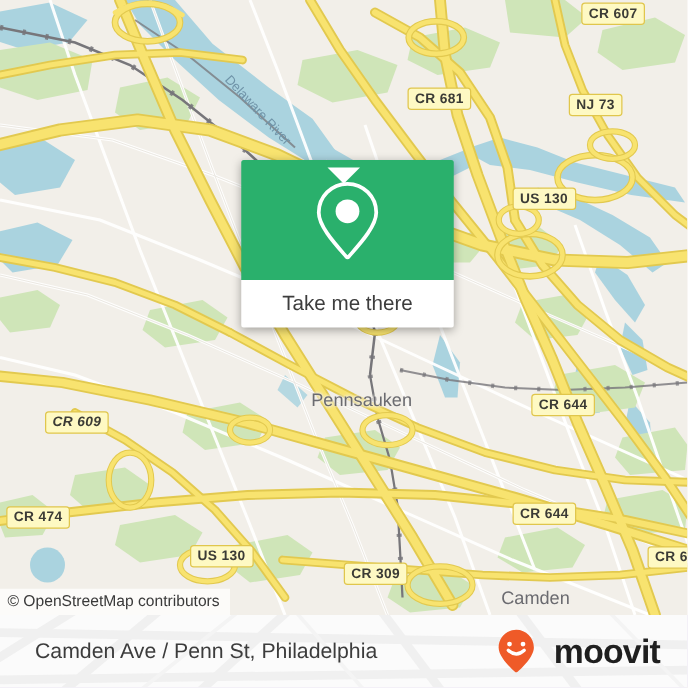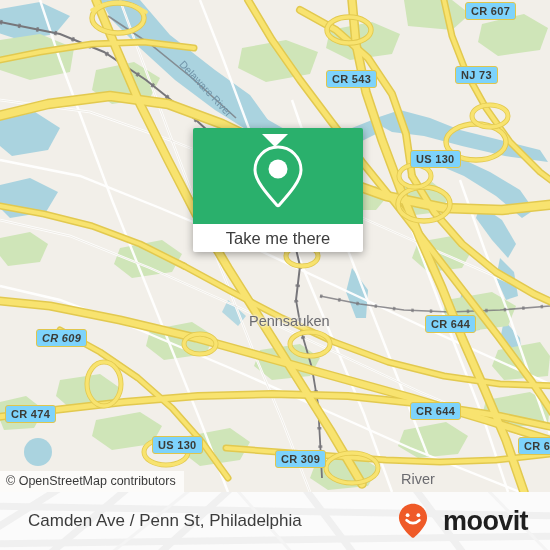--- a/index.html
+++ b/index.html
@@ -7,21 +7,21 @@
        font-family:"Liberation Sans","DejaVu Sans",sans-serif;}
 
   #app{position:relative;width:550px;height:550px;overflow:hidden;background:#f2efe9;}
 
   
   #map{position:absolute;left:0;top:0;width:550px;height:492px;overflow:hidden;
        background:#f2efe9;}
   #map svg{position:absolute;left:0;top:0;}
 
   
-  .shield{position:absolute;background:#7dd3fc;border:1.4px solid #e0c64c;
+  .shield{position:absolute;background:#fef9c3;border:1.4px solid #e0c64c;
           border-radius:3px;color:#3b3b36;font-size:11px;font-weight:bold;
           padding:1.5px 5px 2px 5px;letter-spacing:.3px;white-space:nowrap;
           line-height:12px;box-sizing:border-box;}
 
   
   .place{position:absolute;color:#6b6b70;font-size:14.5px;white-space:nowrap;
          text-shadow:0 0 3px #f2efe9,0 0 3px #f2efe9,0 0 2px #f2efe9;}
 
   .rivertext{position:absolute;color:#6f93a8;font-size:10.5px;white-space:nowrap;
              font-style:normal;}
@@ -29,21 +29,21 @@
   
   #attrib{position:absolute;left:0;bottom:0;height:21px;line-height:21px;
           background:rgba(255,255,255,.72);color:#3a3a3a;font-size:12.5px;
           padding:0 8px 0 6px;white-space:nowrap;}
 
   
   #popup{position:absolute;left:193px;top:128px;width:170px;
          filter:drop-shadow(0 2px 4px rgba(0,0,0,.35));}
   #popup-green{height:96px;background:#2ab06c;border-radius:2px 2px 0 0;
                display:flex;align-items:center;justify-content:center;}
-  #popup-btn{height:28px;background:#fff;border-radius:0 0 2px 2px;
+  #popup-btn{height:38px;background:#fff;border-radius:0 0 2px 2px;
              display:flex;align-items:center;justify-content:center;
              color:#3d3d3d;font-size:16.5px;}
   #popup-tail{position:absolute;left:50%;transform:translateX(-50%);
               top:134px;width:0;height:0;
               border-left:13px solid transparent;border-right:13px solid transparent;
               border-top:13px solid #fff;}
 
   
   #footer{position:absolute;left:0;top:492px;width:550px;height:58px;
           background:#c4b5fd;overflow:hidden;}
@@ -217,25 +217,25 @@
           <ellipse cx="104" cy="384" rx="17" ry="22" stroke="#f8e36f" stroke-width="3.4"></ellipse>
           <ellipse cx="302" cy="256" rx="16" ry="10" stroke="#e2c94f" stroke-width="5"></ellipse>
           <ellipse cx="302" cy="256" rx="16" ry="10" stroke="#f8e36f" stroke-width="3.4"></ellipse>
         </g>
       </g>
     </svg>
 
     <div class="rivertext" style="left:186px;top:58px;transform:rotate(47deg);transform-origin:0 0;">Delaware River</div>
 
     <div class="place" style="left:221px;top:313px;margin-left:28px;">Pennsauken</div>
-    <div class="place" style="left:401px;top:471px;">River</div>
+    <div class="place" style="left:401px;top:471px;">Camden</div>
 
     <div class="shield" style="left:465px;top:2px;">CR 607</div>
-    <div class="shield" style="left:326px;top:70px;">CR 543</div>
-    <div class="shield" style="left:455px;top:66px;">NJ 73</div>
+    <div class="shield" style="left:326px;top:70px;">CR 681</div>
+    <div class="shield" style="left:455px;top:75px;">NJ 73</div>
     <div class="shield" style="left:410px;top:150px;">US 130</div>
     <div class="shield" style="left:36px;top:329px;font-style:italic;">CR 609</div>
     <div class="shield" style="left:425px;top:315px;">CR 644</div>
     <div class="shield" style="left:5px;top:405px;">CR 474</div>
     <div class="shield" style="left:410px;top:402px;">CR 644</div>
     <div class="shield" style="left:518px;top:437px;">CR 61</div>
     <div class="shield" style="left:152px;top:436px;">US 130</div>
     <div class="shield" style="left:275px;top:450px;">CR 309</div>
 
     <div id="attrib">© OpenStreetMap contributors</div>

